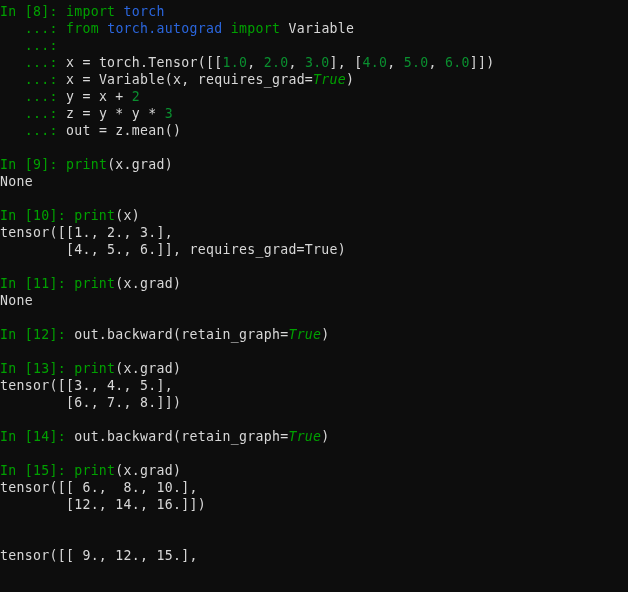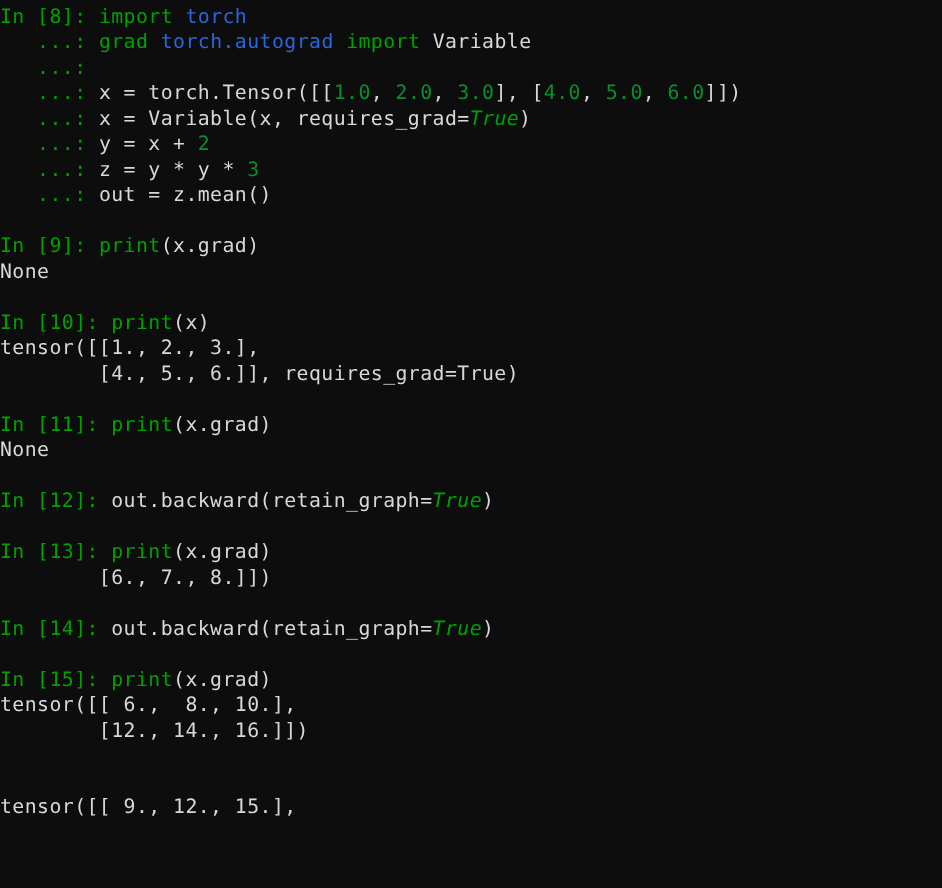--- a/index.html
+++ b/index.html
@@ -40,41 +40,42 @@
   .c-const    { color: #00a000; font-style: italic; }
   .c-plain    { color: #d8d8d8; }
   .c-output   { color: #d8d8d8; }
   .c-blank    { color: transparent; }
 </style>
 </head>
 <body>
 
 <div id="terminal">
     <div class="line"><span class="seg c-prompt">In [8]: </span><span class="seg c-keyword">import</span><span class="seg c-plain"> </span><span class="seg c-module">torch</span></div>
-    <div class="line"><span class="seg c-prompt">   ...: </span><span class="seg c-keyword">grad</span><span class="seg c-plain"> </span><span class="seg c-module">torch.autograd</span><span class="seg c-plain"> </span><span class="seg c-keyword">import</span><span class="seg c-plain"> Variable</span></div>
+    <div class="line"><span class="seg c-prompt">   ...: </span><span class="seg c-keyword">from</span><span class="seg c-plain"> </span><span class="seg c-module">torch.autograd</span><span class="seg c-plain"> </span><span class="seg c-keyword">import</span><span class="seg c-plain"> Variable</span></div>
     <div class="line"><span class="seg c-prompt">   ...:</span></div>
     <div class="line"><span class="seg c-prompt">   ...: </span><span class="seg c-plain">x = torch.Tensor([[</span><span class="seg c-number">1.0</span><span class="seg c-plain">, </span><span class="seg c-number">2.0</span><span class="seg c-plain">, </span><span class="seg c-number">3.0</span><span class="seg c-plain">], [</span><span class="seg c-number">4.0</span><span class="seg c-plain">, </span><span class="seg c-number">5.0</span><span class="seg c-plain">, </span><span class="seg c-number">6.0</span><span class="seg c-plain">]])</span></div>
     <div class="line"><span class="seg c-prompt">   ...: </span><span class="seg c-plain">x = Variable(x, requires_grad=</span><span class="seg c-const">True</span><span class="seg c-plain">)</span></div>
     <div class="line"><span class="seg c-prompt">   ...: </span><span class="seg c-plain">y = x + </span><span class="seg c-number">2</span></div>
     <div class="line"><span class="seg c-prompt">   ...: </span><span class="seg c-plain">z = y * y * </span><span class="seg c-number">3</span></div>
     <div class="line"><span class="seg c-prompt">   ...: </span><span class="seg c-plain">out = z.mean()</span></div>
     <div class="line"><span class="seg c-blank"> </span></div>
     <div class="line"><span class="seg c-prompt">In [9]: </span><span class="seg c-builtin">print</span><span class="seg c-plain">(x.grad)</span></div>
     <div class="line"><span class="seg c-output">None</span></div>
     <div class="line"><span class="seg c-blank"> </span></div>
     <div class="line"><span class="seg c-prompt">In [10]: </span><span class="seg c-builtin">print</span><span class="seg c-plain">(x)</span></div>
     <div class="line"><span class="seg c-output">tensor([[1., 2., 3.],</span></div>
     <div class="line"><span class="seg c-output">        [4., 5., 6.]], requires_grad=True)</span></div>
     <div class="line"><span class="seg c-blank"> </span></div>
     <div class="line"><span class="seg c-prompt">In [11]: </span><span class="seg c-builtin">print</span><span class="seg c-plain">(x.grad)</span></div>
     <div class="line"><span class="seg c-output">None</span></div>
     <div class="line"><span class="seg c-blank"> </span></div>
     <div class="line"><span class="seg c-prompt">In [12]: </span><span class="seg c-plain">out.backward(retain_graph=</span><span class="seg c-const">True</span><span class="seg c-plain">)</span></div>
     <div class="line"><span class="seg c-blank"> </span></div>
     <div class="line"><span class="seg c-prompt">In [13]: </span><span class="seg c-builtin">print</span><span class="seg c-plain">(x.grad)</span></div>
+    <div class="line"><span class="seg c-output">tensor([[3., 4., 5.],</span></div>
     <div class="line"><span class="seg c-output">        [6., 7., 8.]])</span></div>
     <div class="line"><span class="seg c-blank"> </span></div>
     <div class="line"><span class="seg c-prompt">In [14]: </span><span class="seg c-plain">out.backward(retain_graph=</span><span class="seg c-const">True</span><span class="seg c-plain">)</span></div>
     <div class="line"><span class="seg c-blank"> </span></div>
     <div class="line"><span class="seg c-prompt">In [15]: </span><span class="seg c-builtin">print</span><span class="seg c-plain">(x.grad)</span></div>
     <div class="line"><span class="seg c-output">tensor([[ 6.,  8., 10.],</span></div>
     <div class="line"><span class="seg c-output">        [12., 14., 16.]])</span></div>
     <div class="line"><span class="seg c-blank"> </span></div>
     <div class="line"><span class="seg c-blank"> </span></div>
     <div class="line"><span class="seg c-output">tensor([[ 9., 12., 15.],</span></div>

